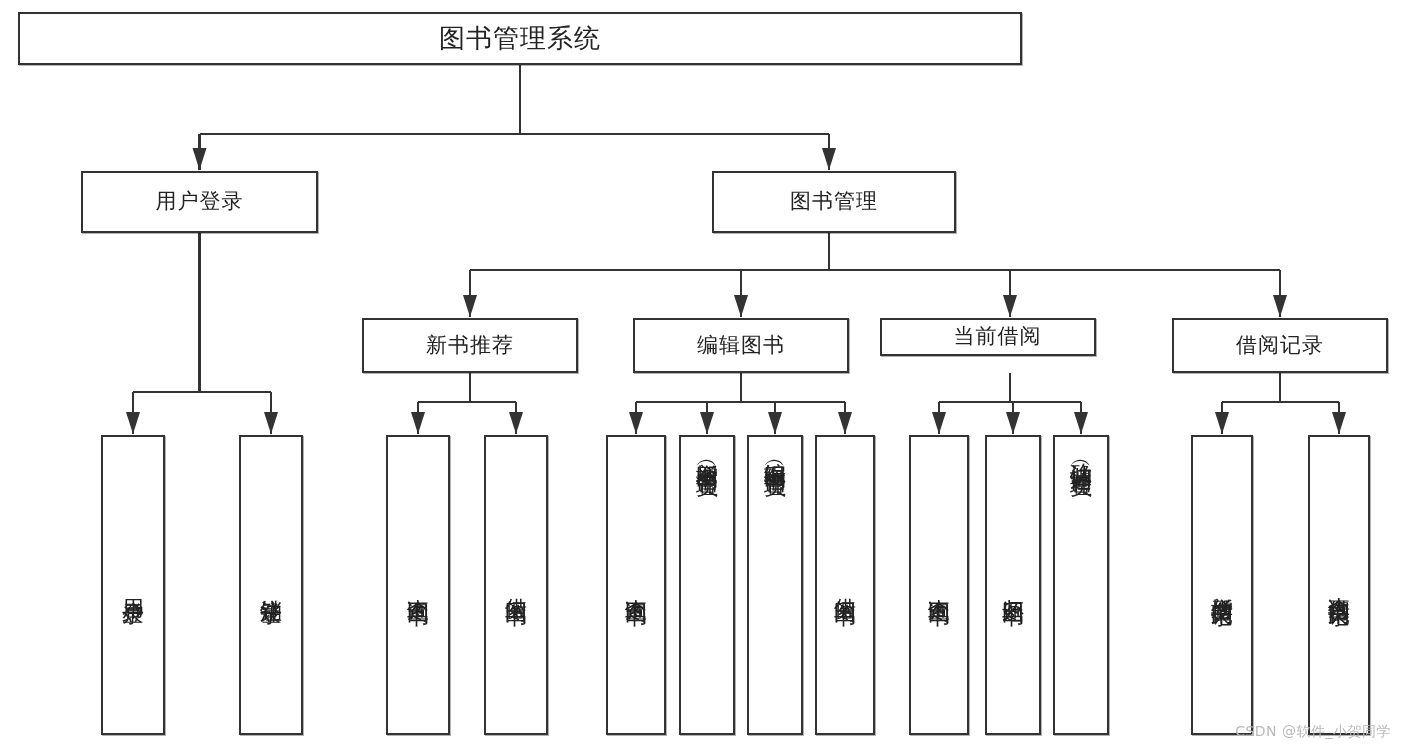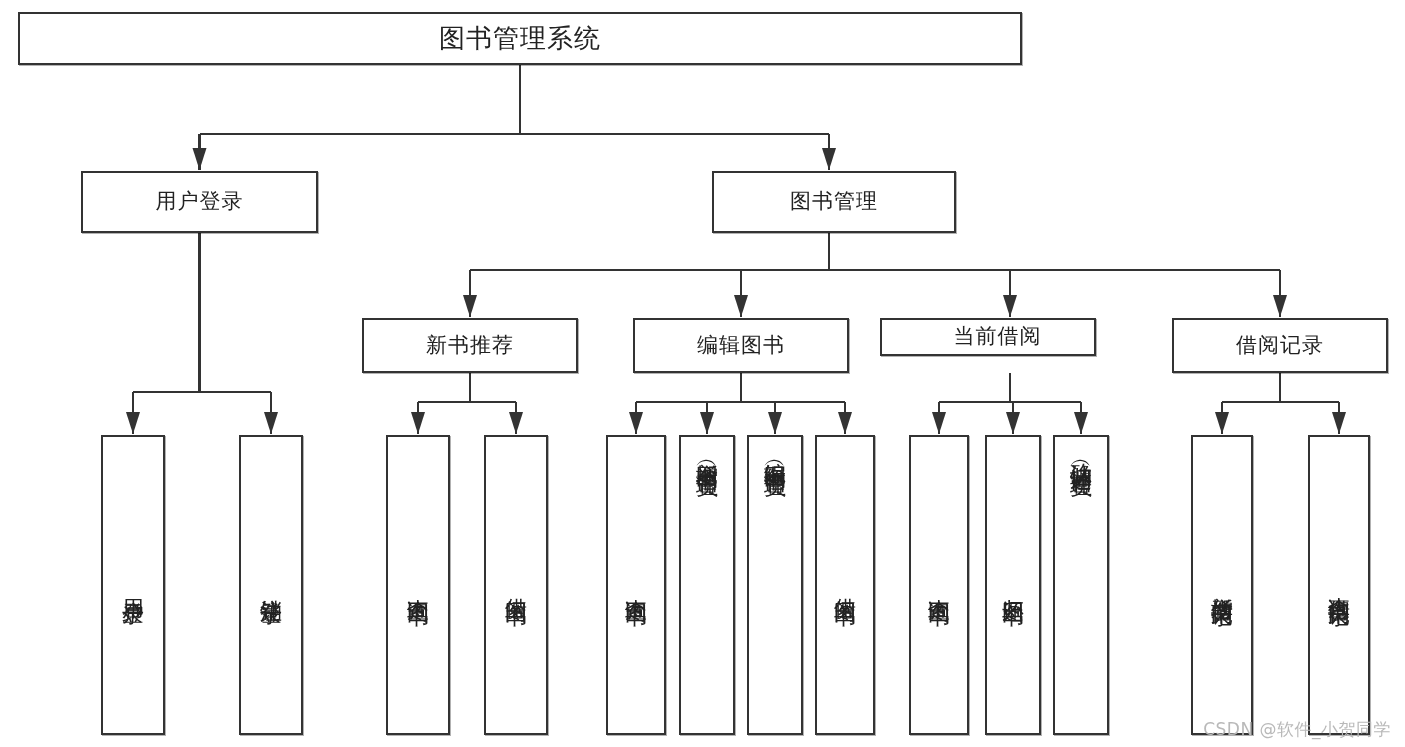--- a/index.html
+++ b/index.html
@@ -62,21 +62,21 @@
     color: #222222;
   }
   .node.vert.centered {
     align-items: center;
     padding-top: 0;
   }
   .watermark {
     position: absolute;
     right: 14px;
     bottom: 6px;
-    font-size: 17px;
+    font-size: 14px;
     color: #b9b9b9;
     letter-spacing: 0.5px;
     white-space: nowrap;
     user-select: none;
   }
 </style>
 </head>
 <body>
 
 <div id="canvas">

